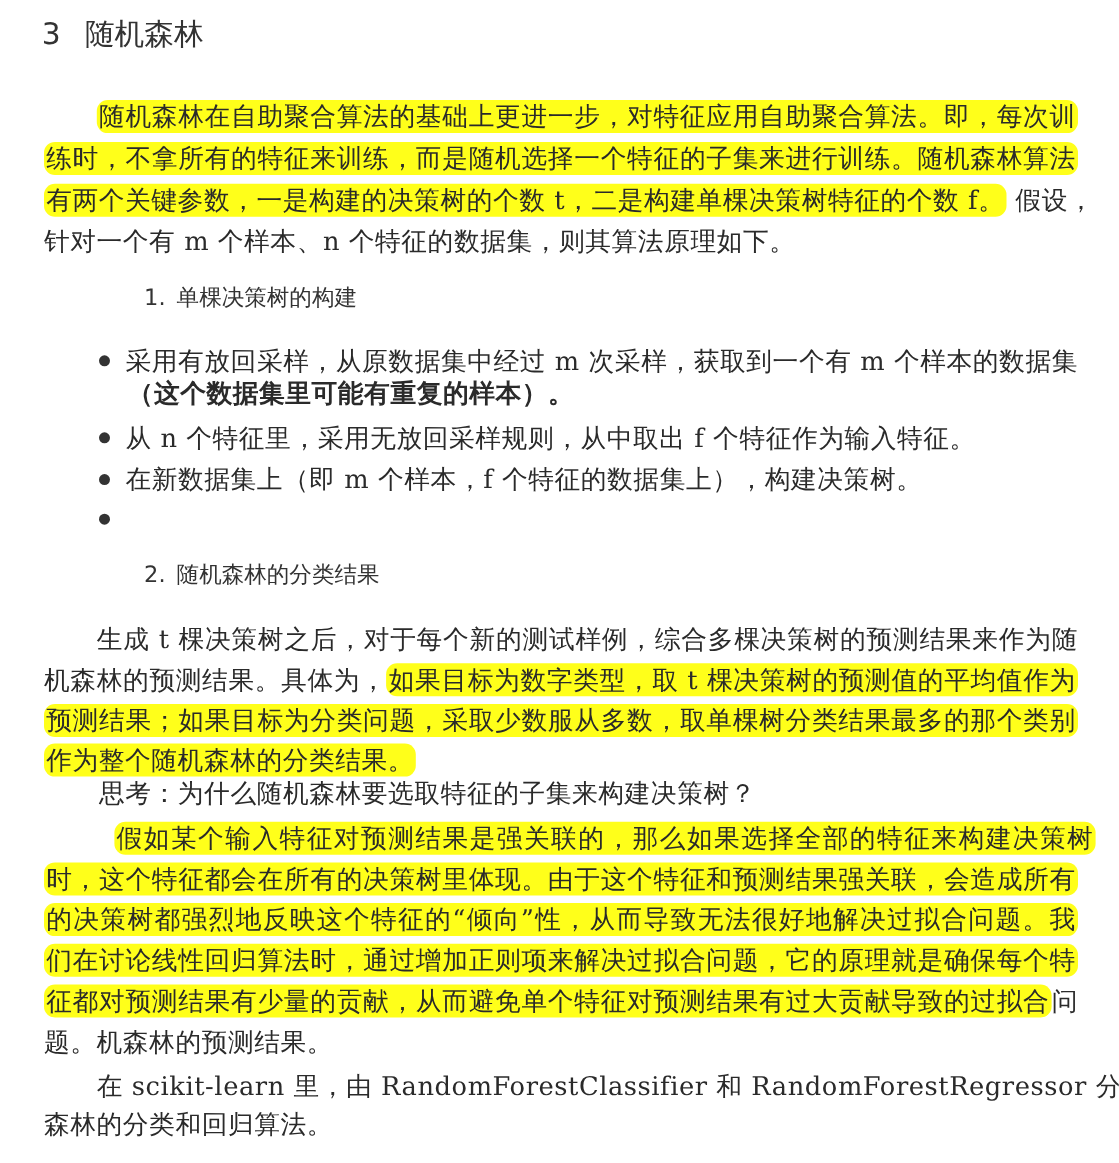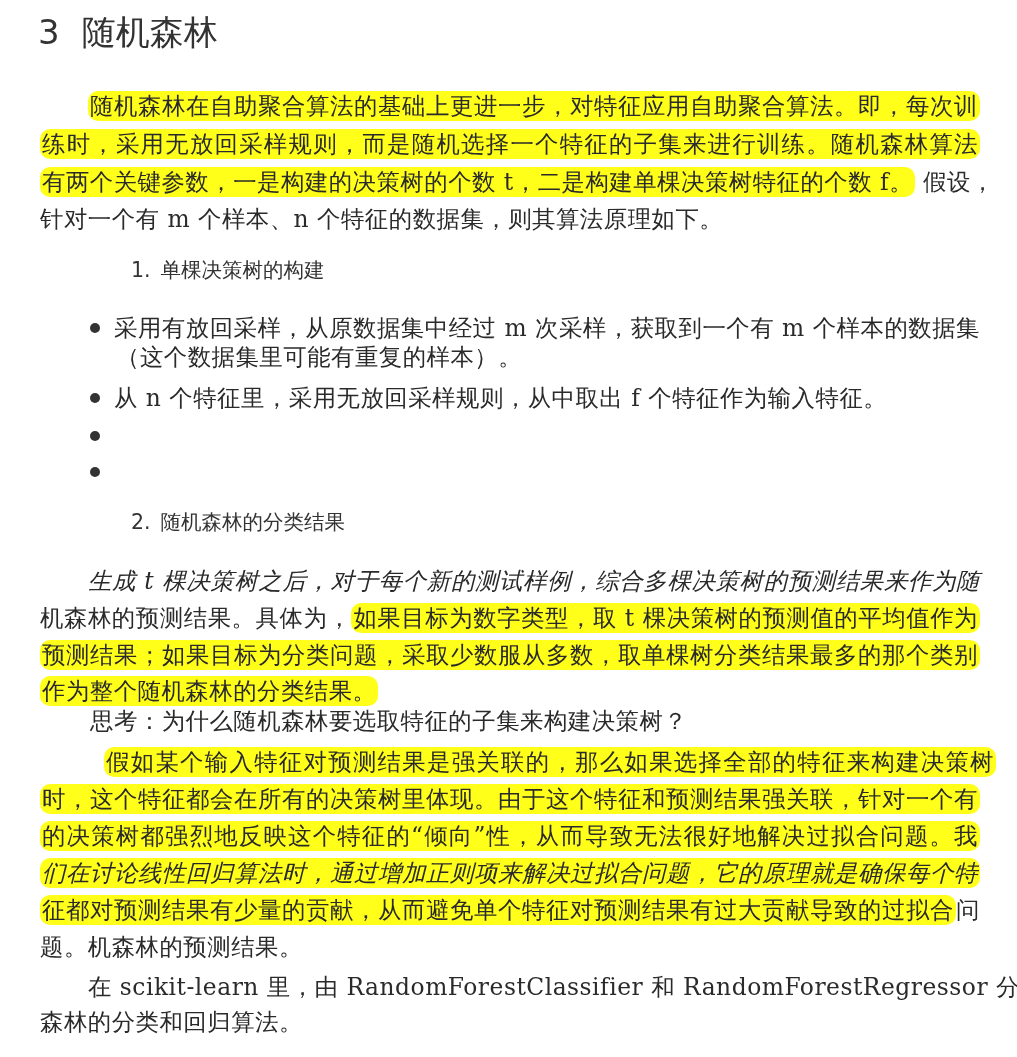--- a/index.html
+++ b/index.html
@@ -22,27 +22,27 @@
       font-size: 23.4px;
       line-height: 30px;
       white-space: nowrap;
       letter-spacing: 0.5px;
       text-align: justify;
       text-align-last: justify;
     }
     .line.last { text-align-last: left; }
     .indent { left: 88px; width: 892px; }
     .bullet-line { left: 90px; width: 890px; }
-    .bullet-cont { left: 116px; width: 864px; }
+    .bullet-cont { left: 116px; width: 864px; font-weight: bold; }
     .title {
       position: absolute;
       left: 38px;
       top: 14px;
       font-family: "DejaVu Sans", "Liberation Sans", sans-serif;
-      font-size: 34px;
+      font-size: 27px;
       line-height: 36px;
       color: #333333;
       white-space: nowrap;
     }
     .title .num { margin-right: 22px; }
     .subhead {
       position: absolute;
       left: 90px;
       font-family: "DejaVu Sans", "Liberation Sans", sans-serif;
       font-size: 20.5px;
@@ -78,21 +78,21 @@
 <body>
 
 <div class="title">
   <span class="num">3</span><span>随机森林</span>
 </div>
 
 <div class="line indent" style="top:91px;">
   <span class="hl">随机森林在自助聚合算法的基础上更进一步，对特征应用自助聚合算法。即，每次训</span>
 </div>
 <div class="line" style="top:129px;">
-  <span class="hl">练时，采用无放回采样规则，而是随机选择一个特征的子集来进行训练。随机森林算法</span>
+  <span class="hl">练时，不拿所有的特征来训练，而是随机选择一个特征的子集来进行训练。随机森林算法</span>
 </div>
 <div class="line" style="top:167px;">
   <span class="hl">有两个关键参数，一是构建的决策树的个数 t，二是构建单棵决策树特征的个数 f。</span><span> 假设，</span>
 </div>
 <div class="line last" style="top:204px;">
   <span>针对一个有 m 个样本、n 个特征的数据集，则其算法原理如下。</span>
 </div>
 
 <div class="subhead" style="top:255px;">
   <span class="num">1.</span><span>单棵决策树的构建</span>
@@ -101,57 +101,57 @@
 <div class="line bullet-line" style="top:313px;">
   <span class="dot"></span><span>采用有放回采样，从原数据集中经过 m 次采样，获取到一个有 m 个样本的数据集</span>
 </div>
 <div class="line bullet-cont last" style="top:342px;">
   <span>（这个数据集里可能有重复的样本）。</span>
 </div>
 <div class="line bullet-line last" style="top:383px;">
   <span class="dot"></span><span>从 n 个特征里，采用无放回采样规则，从中取出 f 个特征作为输入特征。</span>
 </div>
 <div class="line bullet-line last" style="top:421px;">
-  <span class="dot"></span>
+  <span class="dot"></span><span>在新数据集上（即 m 个样本，f 个特征的数据集上），构建决策树。</span>
 </div>
 <div class="line bullet-line last" style="top:457px;">
   <span class="dot"></span>
 </div>
 
 <div class="subhead" style="top:507px;">
   <span class="num">2.</span><span>随机森林的分类结果</span>
 </div>
 
-<div class="line indent" style="top:566px;font-style:italic;">
+<div class="line indent" style="top:566px;">
   <span>生成 t 棵决策树之后，对于每个新的测试样例，综合多棵决策树的预测结果来作为随</span>
 </div>
 <div class="line" style="top:603px;">
   <span>机森林的预测结果。具体为，</span><span class="hl">如果目标为数字类型，取 t 棵决策树的预测值的平均值作为</span>
 </div>
 <div class="line" style="top:640px;">
   <span class="hl">预测结果；如果目标为分类问题，采取少数服从多数，取单棵树分类结果最多的那个类别</span>
 </div>
 <div class="line last" style="top:676px;">
   <span class="hl">作为整个随机森林的分类结果。</span>
 </div>
 
 <div class="line last" style="top:706px; left:90px;">
   <span class="think-label">思考：</span><span>为什么随机森林要选取特征的子集来构建决策树？</span>
 </div>
 
 <div class="line indent" style="top:747px;padding-left:16px;">
   <span class="hl">假如某个输入特征对预测结果是强关联的，那么如果选择全部的特征来构建决策树</span>
 </div>
 <div class="line" style="top:784px;">
-  <span class="hl">时，这个特征都会在所有的决策树里体现。由于这个特征和预测结果强关联，针对一个有</span>
+  <span class="hl">时，这个特征都会在所有的决策树里体现。由于这个特征和预测结果强关联，会造成所有</span>
 </div>
 <div class="line" style="top:821px;">
   <span class="hl">的决策树都强烈地反映这个特征的“倾向”性，从而导致无法很好地解决过拟合问题。我</span>
 </div>
-<div class="line" style="top:858px;font-style:italic;">
+<div class="line" style="top:858px;">
   <span class="hl">们在讨论线性回归算法时，通过增加正则项来解决过拟合问题，它的原理就是确保每个特</span>
 </div>
 <div class="line" style="top:895px;">
   <span class="hl">征都对预测结果有少量的贡献，从而避免单个特征对预测结果有过大贡献导致的过拟合</span><span>问</span>
 </div>
 <div class="line last" style="top:932px;">
   <span>题。机森林的预测结果。</span>
 </div>
 
 <div class="line indent" style="top:972px;">

